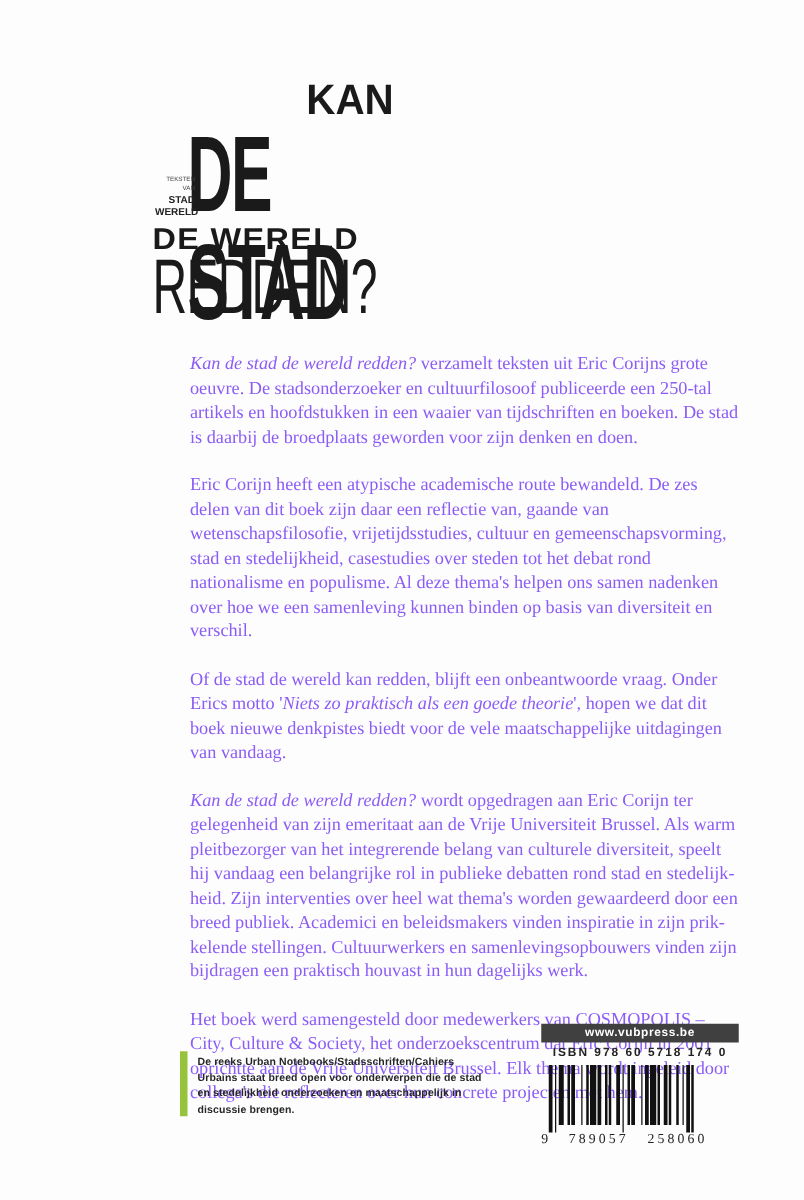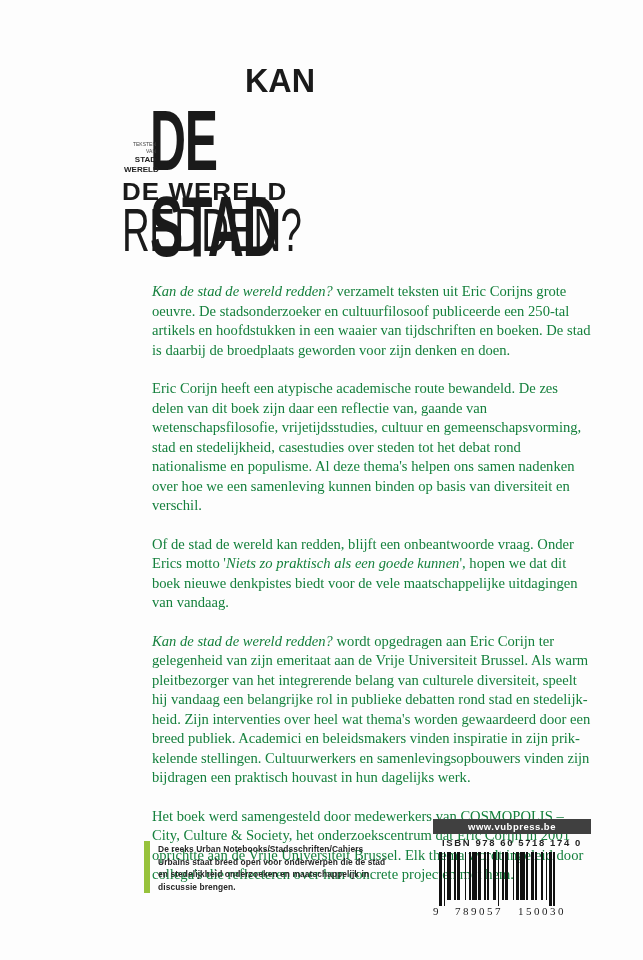--- a/index.html
+++ b/index.html
@@ -29,21 +29,21 @@
       color: #1a1a1a; line-height: 1; transform: scaleX(0.62); transform-origin: left top; letter-spacing: -1px;
     }
     .t-byline {
       position: absolute; left: 4px; top: 92px; width: 32px;
       font-family: "Liberation Sans", sans-serif; font-size: 5px; color: #444; line-height: 7px; text-align: right;
     }
     .t-byline .big { font-size: 8px; font-weight: bold; line-height: 10px; color: #222; }
 
     .body-text {
       position: absolute; left: 152px; top: 282px; width: 440px;
-      font-size: 14.6px; line-height: 19.5px; color: #15803d;
+      font-size: 14.6px; line-height: 19.5px; color: #8b5cf6;
     }
     .body-text p { margin: 0 0 19px 0; text-align: left; }
     .body-text em { font-style: italic; }
 
     .series-box { position: absolute; left: 144px; top: 841px; width: 240px; height: 52px; }
     .series-bar { position: absolute; left: 0; top: 0; width: 6px; height: 52px; background: #97c23c; }
     .series-text {
       position: absolute; left: 14px; top: 2px; width: 230px;
       font-family: "Liberation Sans", sans-serif; font-weight: bold; font-size: 8.4px; line-height: 12.5px; color: #262626;
       letter-spacing: 0.1px;
@@ -76,21 +76,21 @@
     <div class="big">STAD</div>
     <div class="big">WERELD</div>
   </div>
   <div class="t-wereld">DE WERELD</div>
   <div class="t-redden">REDDEN?</div>
 </div>
 
 <div class="body-text">
   <p><em>Kan de stad de wereld redden?</em><span> verzamelt teksten uit Eric Corijns grote oeuvre. De stadsonderzoeker en cultuurfilosoof publiceerde een 250-tal artikels en hoofdstukken in een waaier van tijdschriften en boeken. De stad is daarbij de broedplaats geworden voor zijn denken en doen.</span></p>
   <p>Eric Corijn heeft een atypische academische route bewandeld. De zes delen van dit boek zijn daar een reflectie van, gaande van wetenschapsfilosofie, vrijetijdsstudies, cultuur en gemeenschapsvorming, stad en stedelijkheid, casestudies over steden tot het debat rond nationalisme en populisme. Al deze thema's helpen ons samen nadenken over hoe we een samenleving kunnen binden op basis van diversiteit en verschil.</p>
-  <p><span>Of de stad de wereld kan redden, blijft een onbeantwoorde vraag. Onder Erics motto '</span><em>Niets zo praktisch als een goede kunnen</em><span>', hopen we dat dit boek nieuwe denkpistes biedt voor de vele maatschappelijke uitdagingen van vandaag.</span></p>
+  <p><span>Of de stad de wereld kan redden, blijft een onbeantwoorde vraag. Onder Erics motto '</span><em>Niets zo praktisch als een goede theorie</em><span>', hopen we dat dit boek nieuwe denkpistes biedt voor de vele maatschappelijke uitdagingen van vandaag.</span></p>
   <p><em>Kan de stad de wereld redden?</em><span> wordt opgedragen aan Eric Corijn ter gelegenheid van zijn emeritaat aan de Vrije Universiteit Brussel. Als warm pleitbezorger van het integrerende belang van culturele diversiteit, speelt hij vandaag een belangrijke rol in publieke debatten rond stad en stedelijk-heid. Zijn interventies over heel wat thema's worden gewaardeerd door een breed publiek. Academici en beleidsmakers vinden inspiratie in zijn prik-kelende stellingen. Cultuurwerkers en samenlevingsopbouwers vinden zijn bijdragen een praktisch houvast in hun dagelijks werk.</span></p>
   <p>Het boek werd samengesteld door medewerkers van COSMOPOLIS – City, Culture &amp; Society, het onderzoekscentrum dat Eric Corijn in 2001 oprichtte aan de Vrije Universiteit Brussel. Elk thema wordt ingeleid door collega's die reflecteren over hun concrete projecten met hem.</p>
 </div>
 
 <div class="series-box">
   <div class="series-bar"></div>
   <div class="series-text">De reeks Urban Notebooks/Stadsschriften/Cahiers Urbains staat breed open voor onderwerpen die de stad en stedelijkheid onderzoeken en maatschappelijk in discussie brengen.</div>
 </div>
 
 <div class="barcode-block">
@@ -119,13 +119,13 @@
       <span style="left: 91.5px; width: 3px; height: 48px;"></span>
       <span style="left: 96px; width: 1.5px; height: 48px;"></span>
       <span style="left: 102px; width: 1.5px; height: 48px;"></span>
       <span style="left: 106.5px; width: 1.5px; height: 48px;"></span>
       <span style="left: 109.5px; width: 3px; height: 54px;"></span>
       <span style="left: 114px; width: 1.5px; height: 54px;"></span>
     </div>
 </div>
 <div class="bc-num" style="left:433px; top:905px;">9</div>
 <div class="bc-num" style="left:455px; top:905px;">789057</div>
-<div class="bc-num" style="left:518px; top:905px;">150030</div>
+<div class="bc-num" style="left:518px; top:905px;">258060</div>
 
 </body></html>

